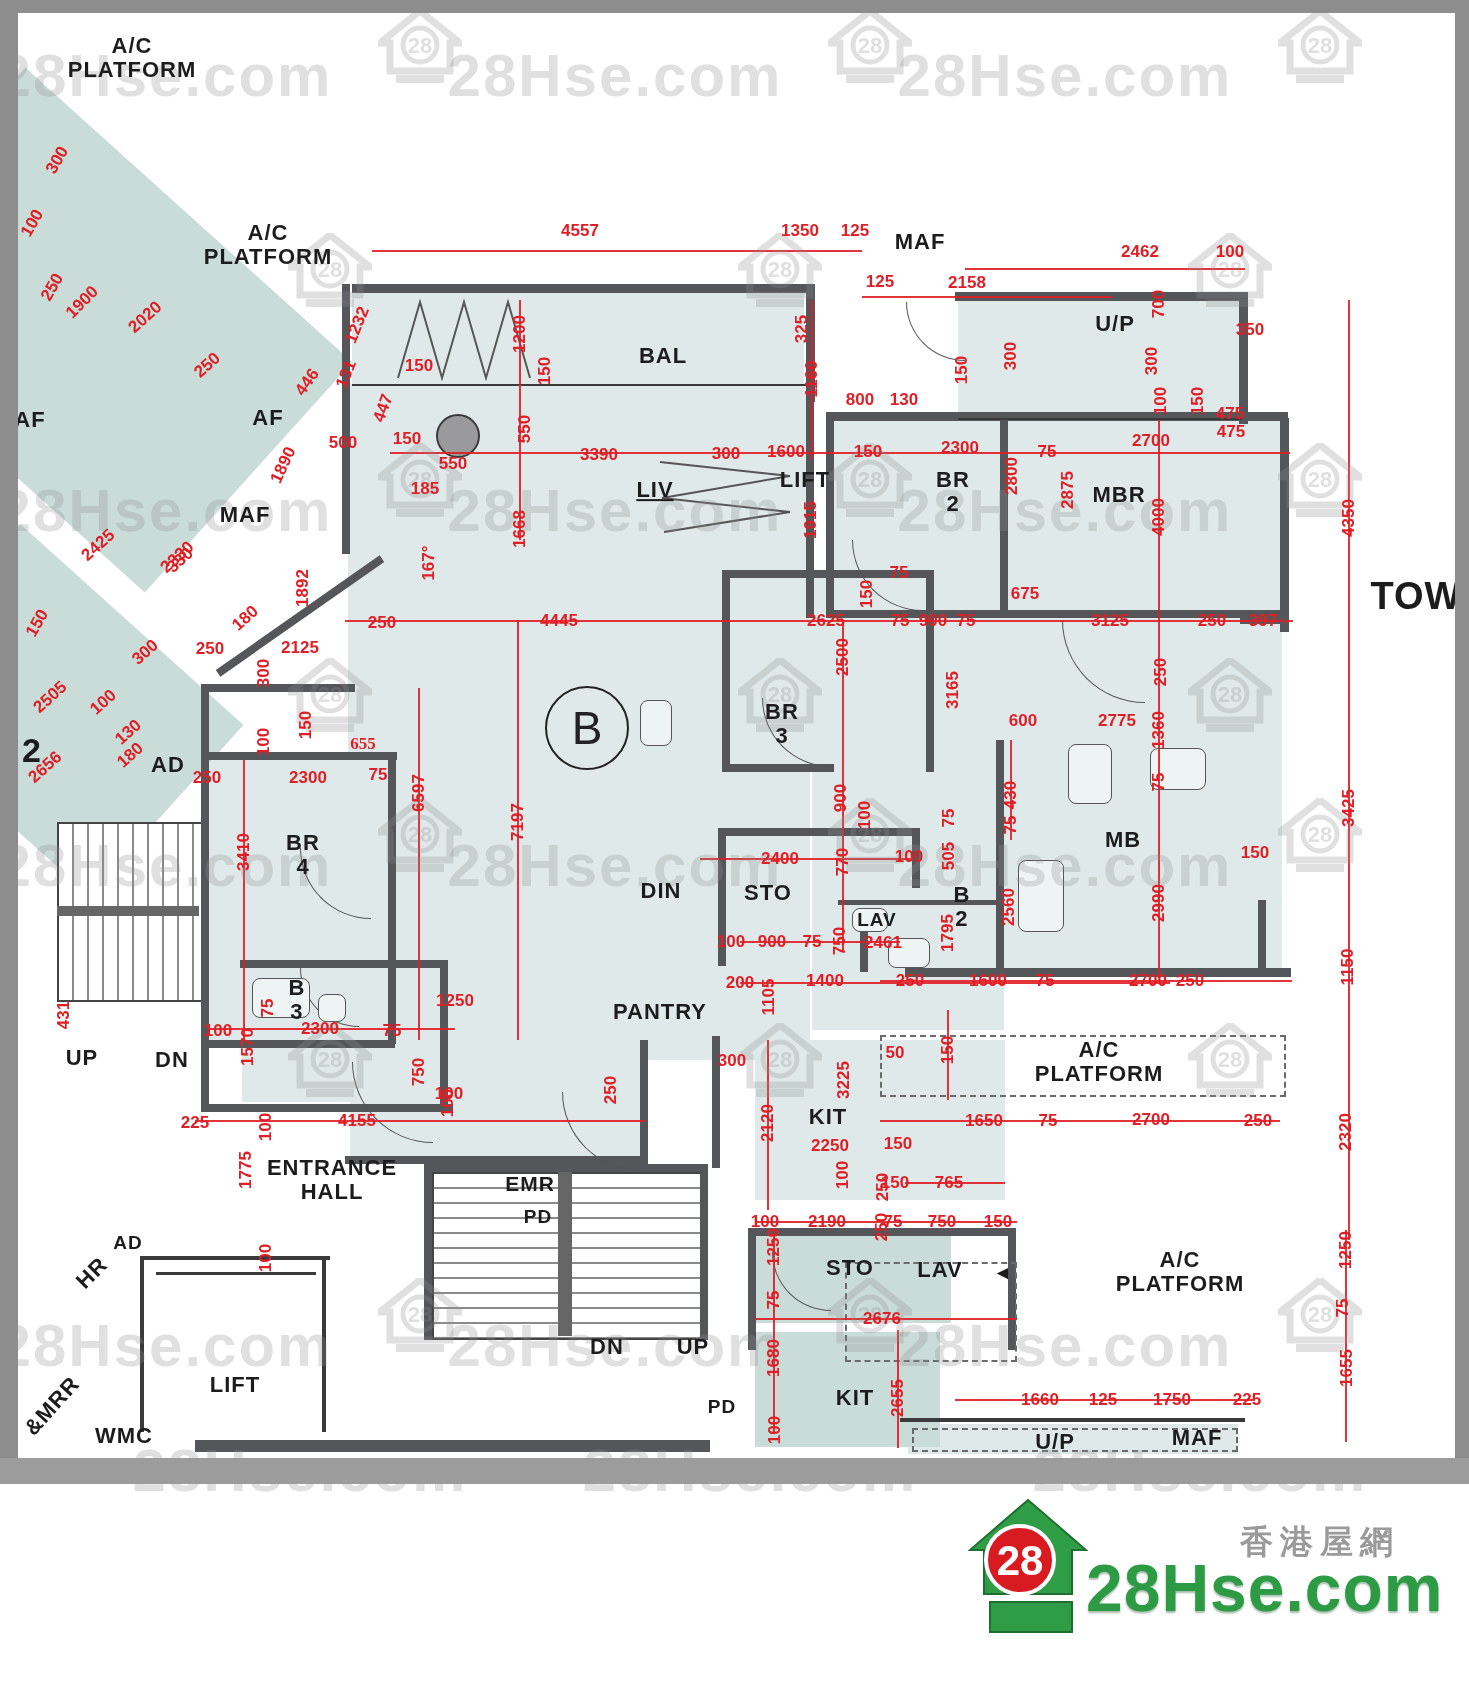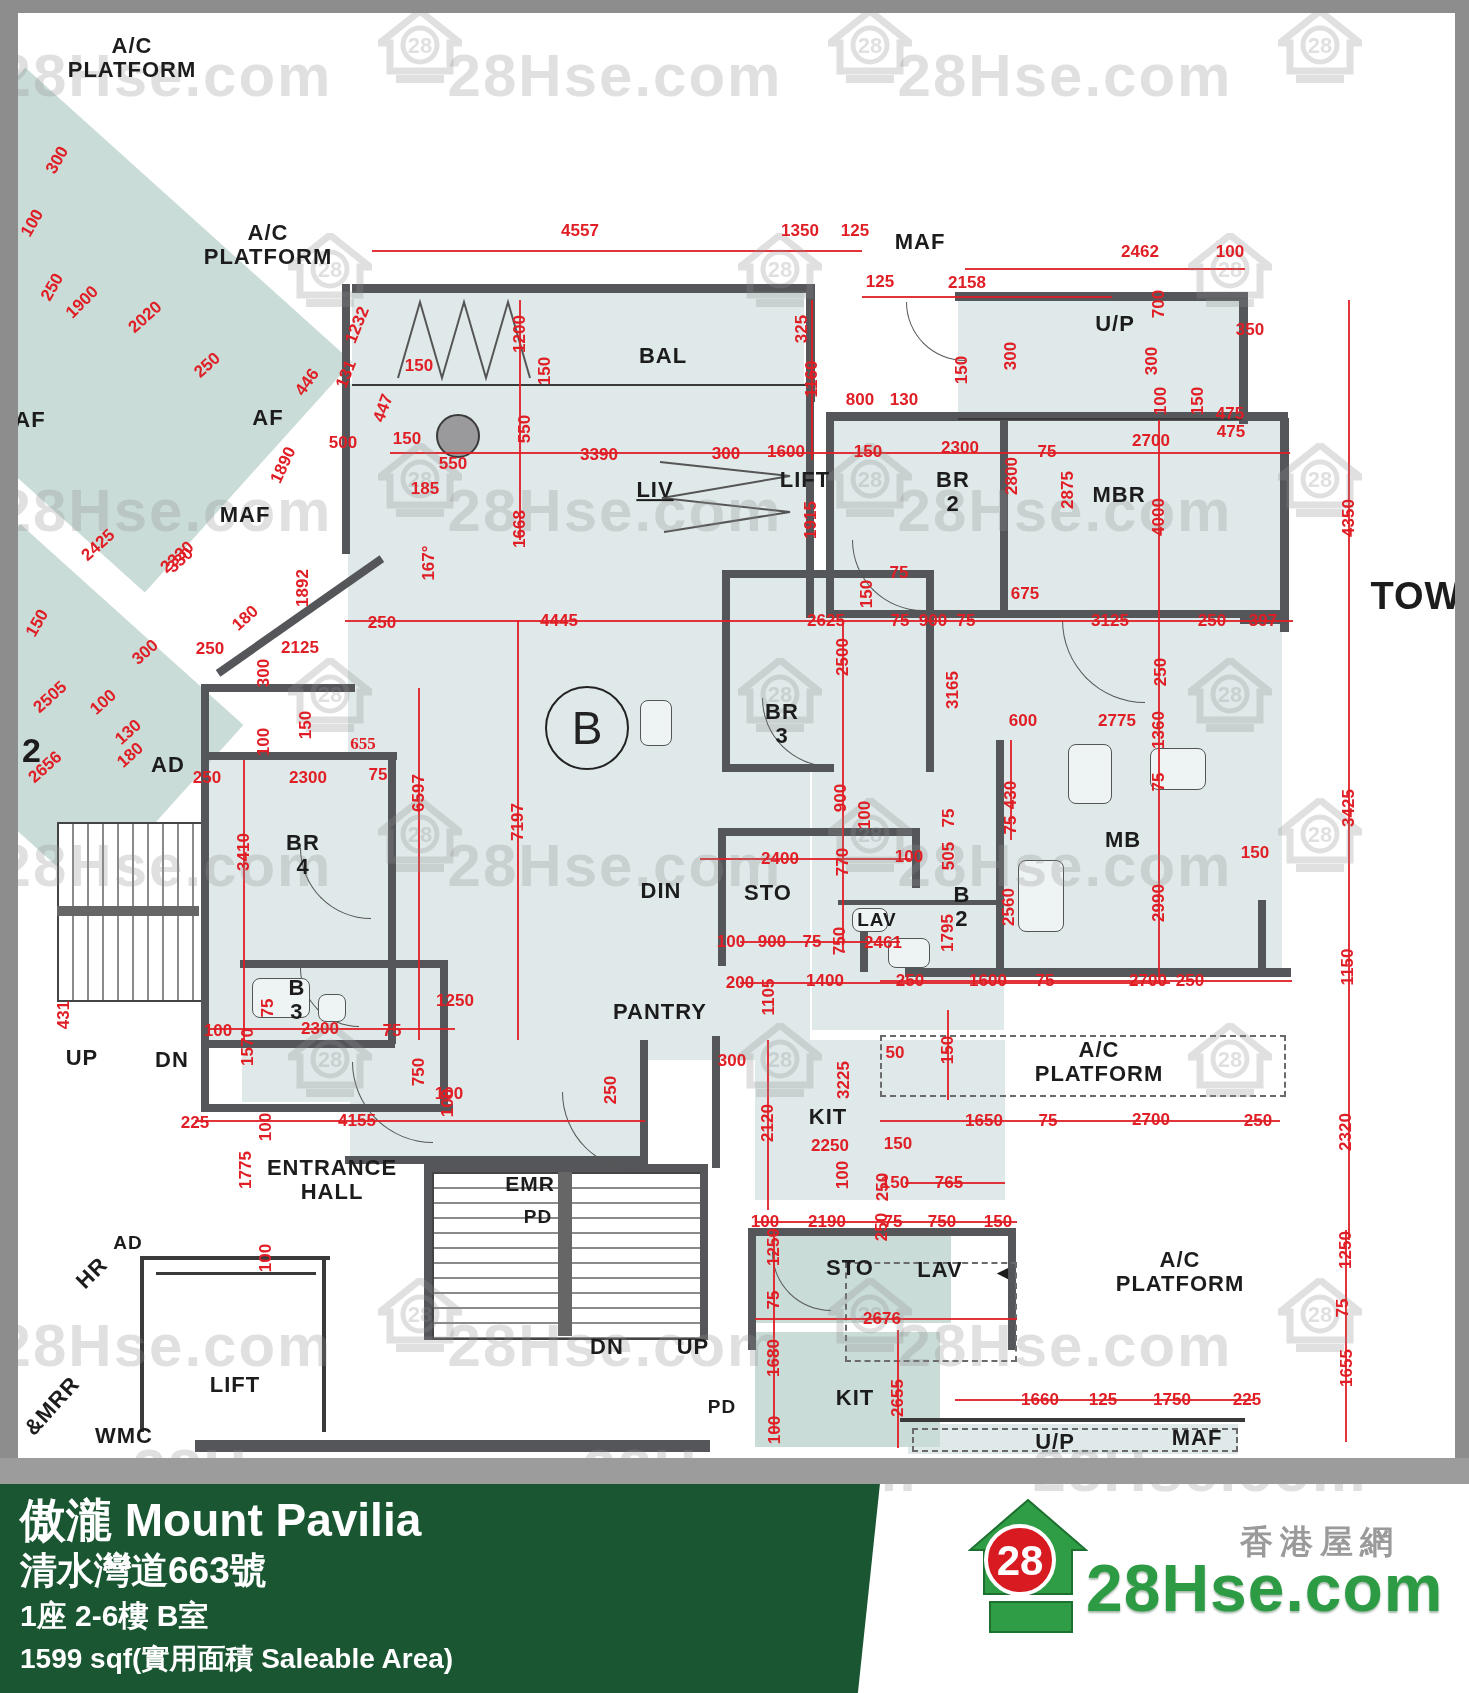--- a/index.html
+++ b/index.html
@@ -553,26 +553,20 @@
       <span class="rlab" style="left: 1197px; top: 1438px;">MAF</span>
     </div>
 
   <div class="badgeB" id="unit-badge" style="left:545px;top:686px;width:80px;height:80px">B</div>
 
   <div class="abs frame" style="left:0;top:0;width:1469px;height:13px"></div>
   <div class="abs frame" style="left:0;top:0;width:18px;height:1469px"></div>
   <div class="abs frame" style="left:1455px;top:0;width:14px;height:1469px"></div>
 
   <div class="abs" id="footer-strip"></div>
-  <div class="abs" id="footer-green">
-    <div class="t1">傲瀧 Mount Pavilia</div>
-    <div class="t2">清水灣道663號</div>
-    <div class="t3">1座 2-6樓 B室</div>
-    <div class="t4">1599 sqf(實用面積 Saleable Area)</div>
-  </div>
 
   <div class="abs" id="logo">
     <svg width="120" height="140" viewBox="0 0 120 140">
       <path d="M60 2 L118 52 L104 52 L104 96 L16 96 L16 52 L2 52 Z" fill="#2f9d45" stroke="#1d7030" stroke-width="2"></path>
       <rect x="22" y="104" width="82" height="30" fill="#2f9d45" stroke="#1d7030" stroke-width="2"></rect>
       <circle cx="52" cy="62" r="34" fill="#d81a21" stroke="#fff" stroke-width="4"></circle>
       <text x="52" y="77" text-anchor="middle" font-size="42" font-weight="bold" fill="#fff" font-family="Liberation Sans, sans-serif">28</text>
     </svg>
     <div class="cn">香港屋網</div>
     <div class="brand">28Hse.com</div>

